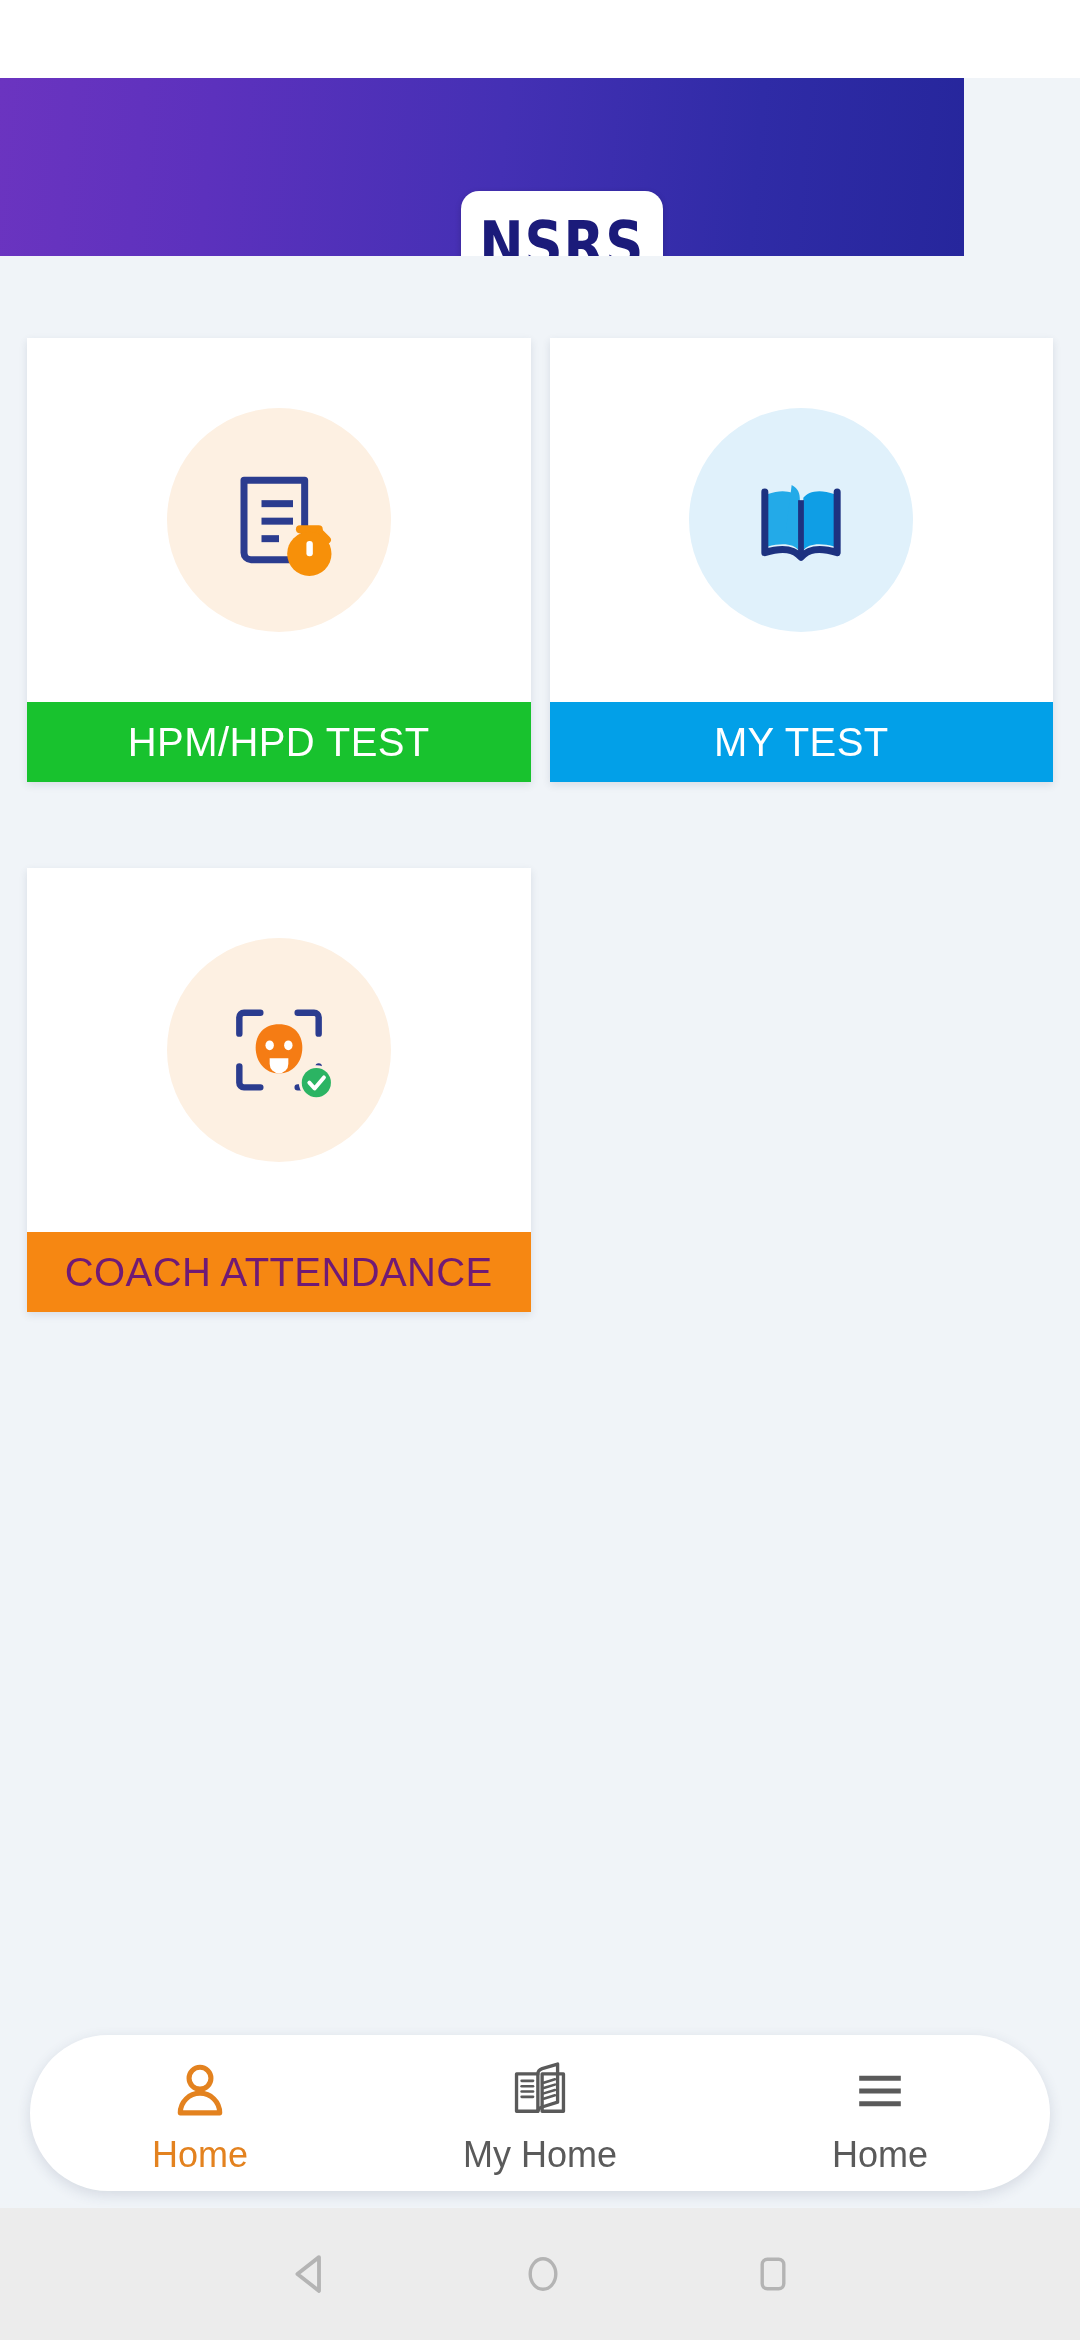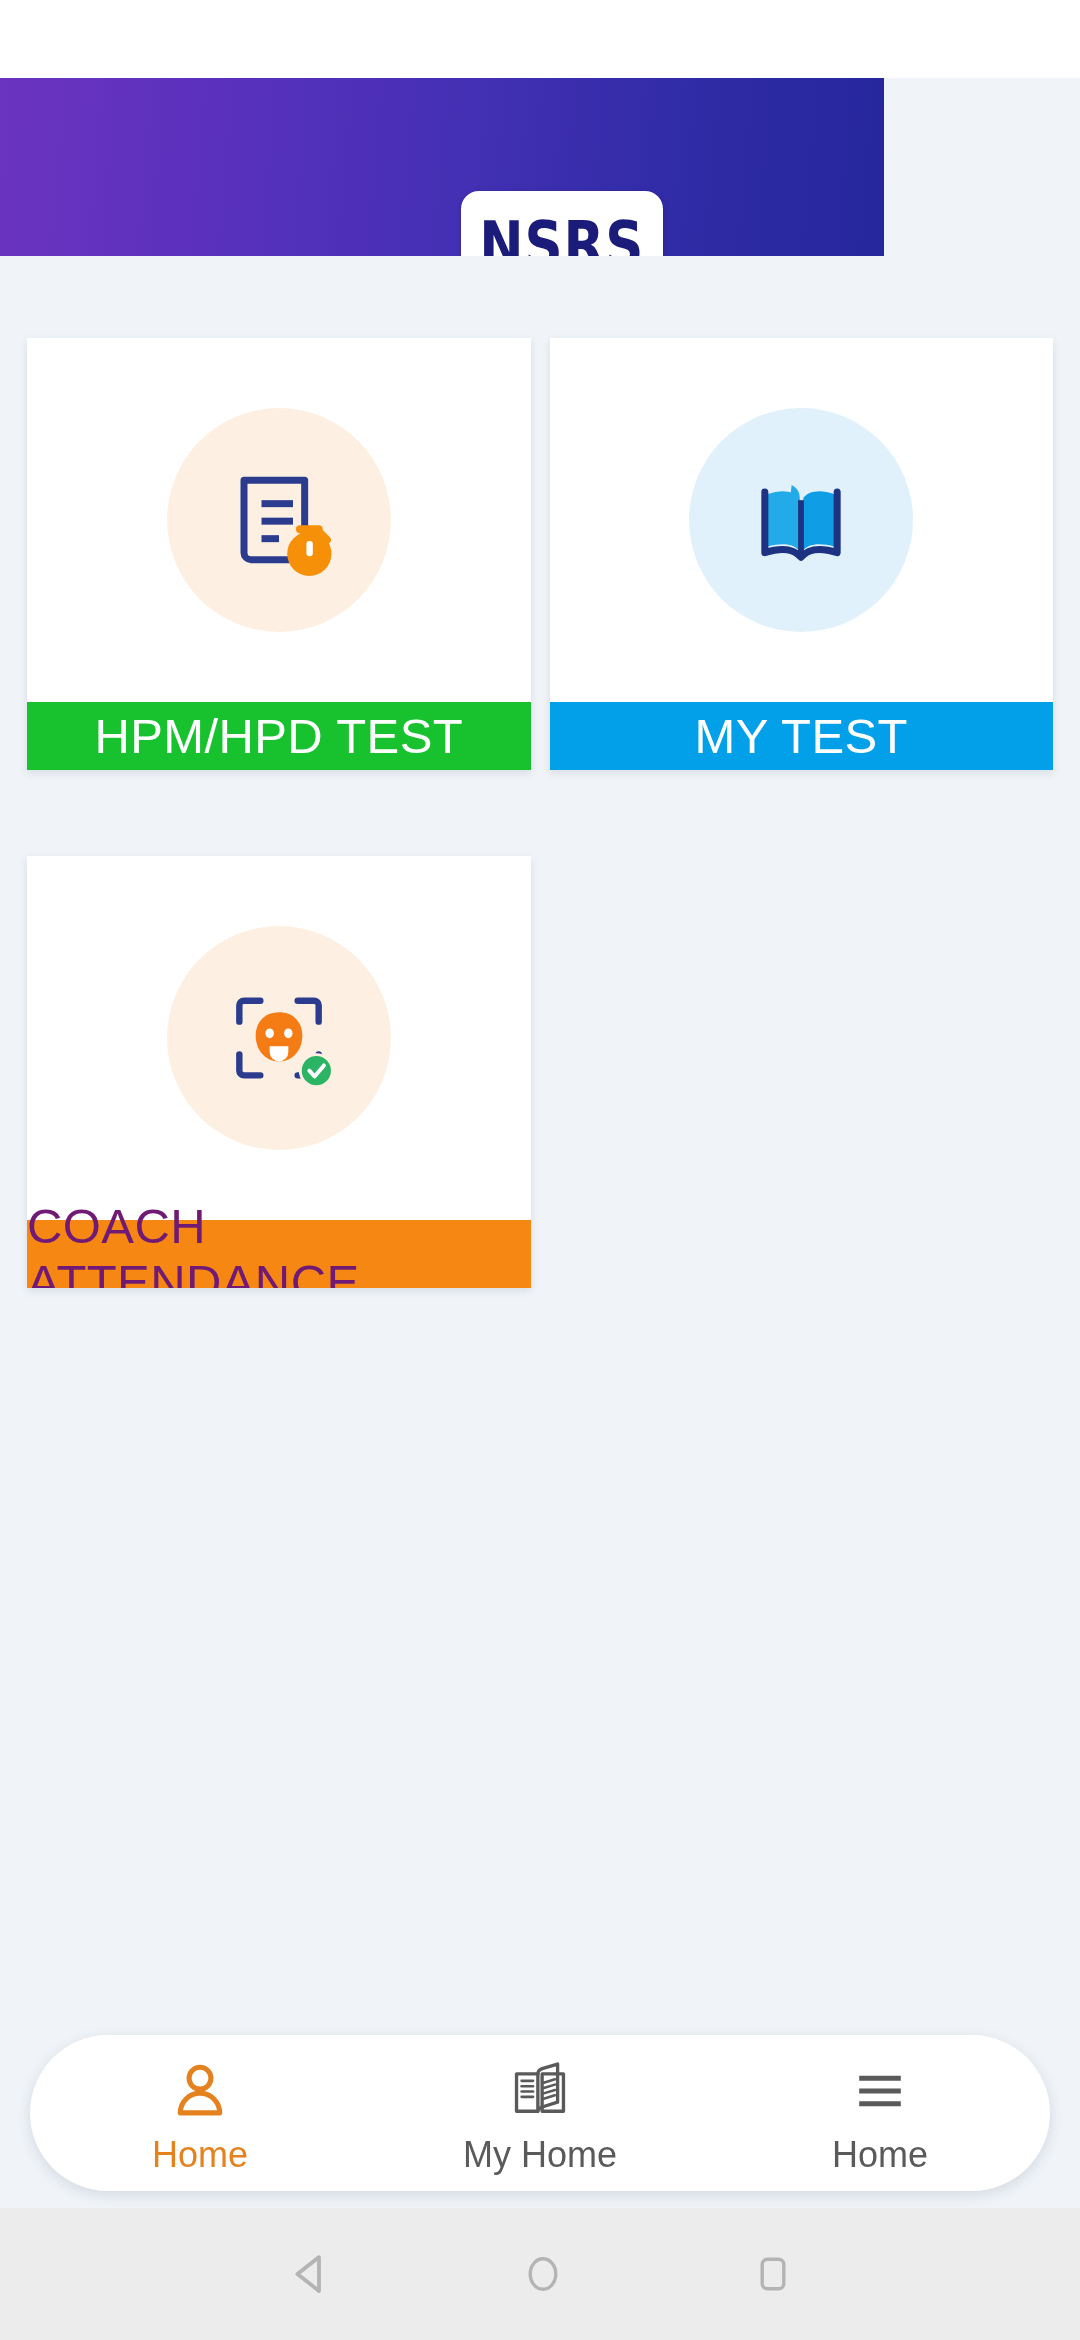--- a/index.html
+++ b/index.html
@@ -12,21 +12,21 @@
   #app { position:relative; width:1080px; height:2340px; background:#f0f4f8; }
 
   
   .statusbar {
     position:absolute; left:0; top:0; width:1080px; height:78px;
     background:#ffffff;
   }
 
   
   .header {
-    position:absolute; left:0; top:78px; width:884px; height:178px;
+    position:absolute; left:0; top:78px; width:964px; height:178px;
     background:linear-gradient(95deg,#6b34c0 0%,#5c31bd 22%,#4430b4 52%,#2f2ba6 78%,#26269c 100%);
     overflow:hidden;
   }
   .crowd { position:absolute; inset:0; opacity:.42; }
   .crowd .person { position:absolute; bottom:-14px; }
 
   .logo-box {
     position:absolute; left:461px; top:113px;
     width:202px; height:108px;
     background:#ffffff; border-radius:18px;
@@ -63,23 +63,23 @@
   }
   .icon-circle {
     width:224px; height:224px; border-radius:50%;
     display:flex; align-items:center; justify-content:center;
     position:relative;
   }
   .cir-cream { background:#fdf0e2; }
   .cir-blue  { background:#e0f1fb; }
 
   .card-label {
-    height:68px;
+    height:80px;
     display:flex; align-items:center; justify-content:center;
-    font-size:49px; letter-spacing:.4px;
+    font-size:40px; letter-spacing:.4px;
   }
   .label-green  { background:#18c22e; color:#ffffff; }
   .label-blue   { background:#02a0e8; color:#ffffff; }
   .label-orange { background:#f68712; color:#701a75; }
 
   .card-spacer { width:504px; }
 
   
   .bottomnav {
     position:absolute; left:30px; top:2035px;

